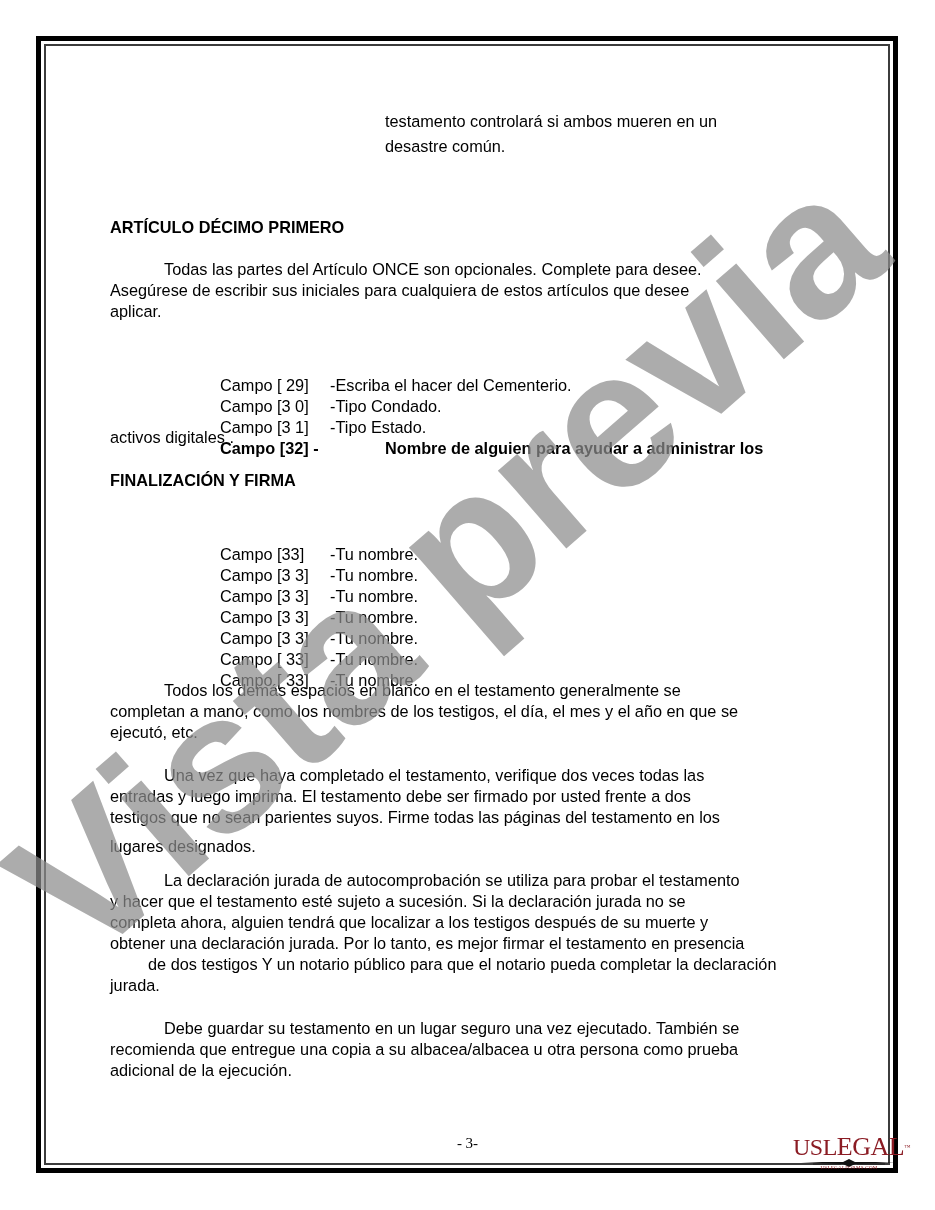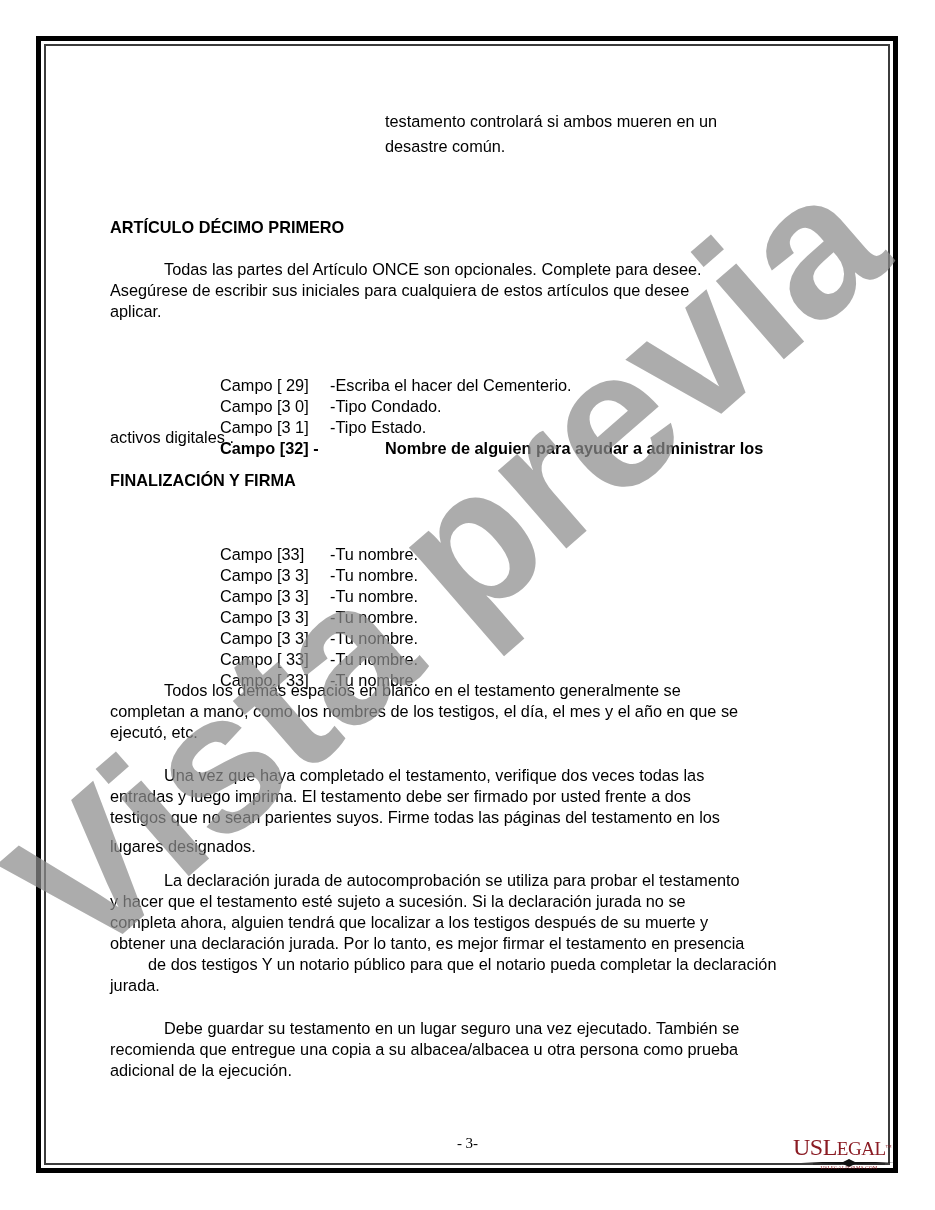--- a/index.html
+++ b/index.html
@@ -7,21 +7,21 @@
     .frame-outer { position: absolute; left: 36px; top: 36px; width: 862px; height: 1137px; box-sizing: border-box; border: 5px solid #000; }
     .frame-inner { position: absolute; left: 3px; top: 3px; right: 3px; bottom: 3px; border: 2px solid #3c3c3c; }
     .content { position: absolute; left: 110px; top: 0; width: 716px; font-size: 16.3px; line-height: 21px; }
     .abs { position: absolute; white-space: nowrap; }
     .heading { position: absolute; left: 0; width: 716px; text-align: left; font-weight: bold; }
     .campo-row { position: absolute; left: 110px; white-space: nowrap; }
     .campo-row .c-label { display: inline-block; width: 110px; margin-top: 32px; }
     .page-number { position: absolute; top: 1135px; left: 0; width: 935px; text-align: center; font-family: "Liberation Serif", serif; font-size: 15px; }
     .logo { position: absolute; left: 793px; top: 1135px; width: 112px; height: 40px; }
     .logo-text { font-family: "Liberation Serif", serif; color: #8b1c24; font-size: 24px; line-height: 24px; letter-spacing: -0.5px; white-space: nowrap; }
-    .logo-text .sc { font-size: 19px; margin-top: 11px; }
+    .logo-text .sc { font-size: 26px; margin-top: 11px; }
     .logo-tm { font-size: 6px; vertical-align: top; color: #8b1c24; }
     .logo-sub { font-family: "Liberation Serif", serif; color: #8b1c24; font-size: 5px; text-align: center; letter-spacing: 0.3px; margin-top: 6px; }
     .watermark { position: absolute; left: 445px; top: 565px; transform: translate(-50%, -50%) rotate(-41deg); font-family: "Liberation Sans", sans-serif; font-weight: bold; font-size: 196px; color: rgba(140,140,140,0.72); white-space: nowrap; letter-spacing: -2px; pointer-events: none; line-height: 1; }
   </style>
 </head>
 <body>
 
 <div class="frame-outer">
   <div class="frame-inner"></div>
 </div>

